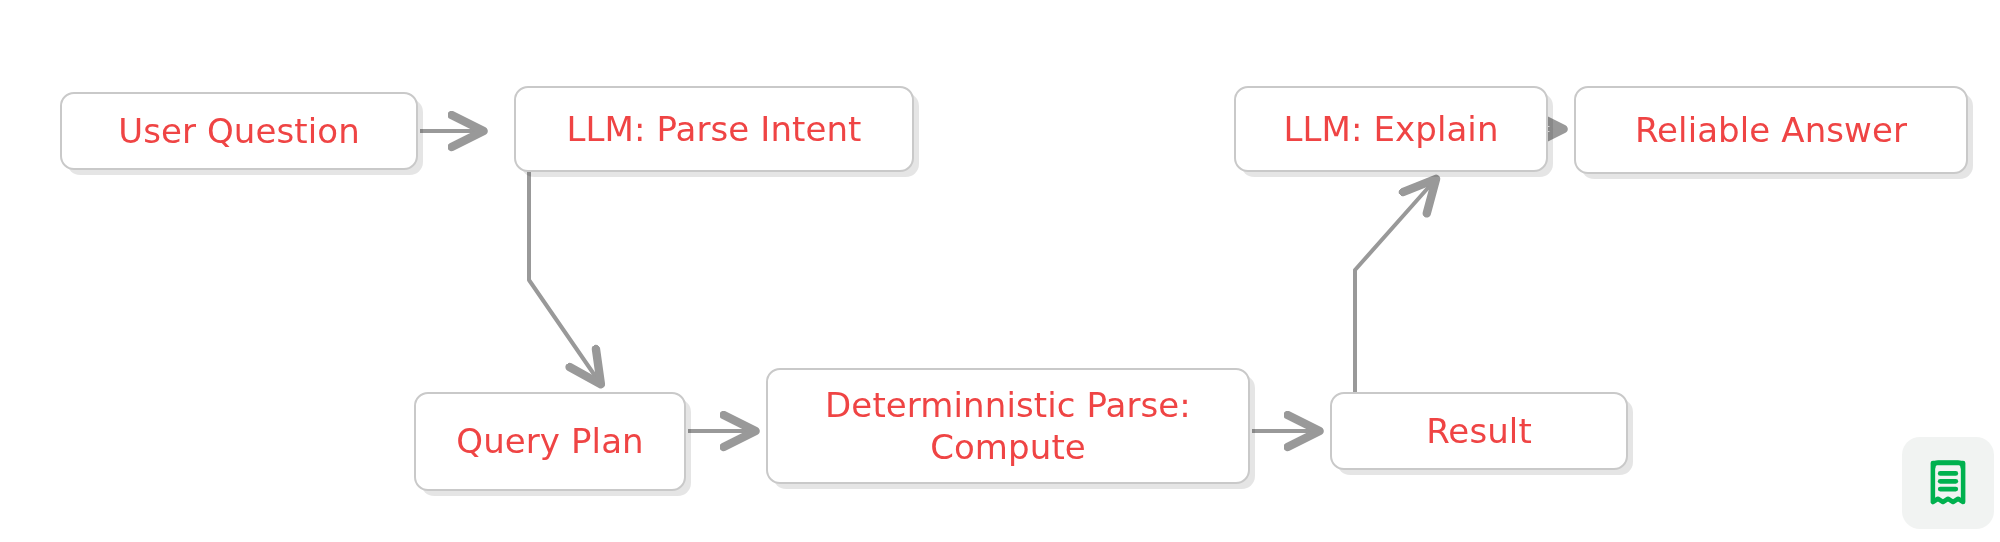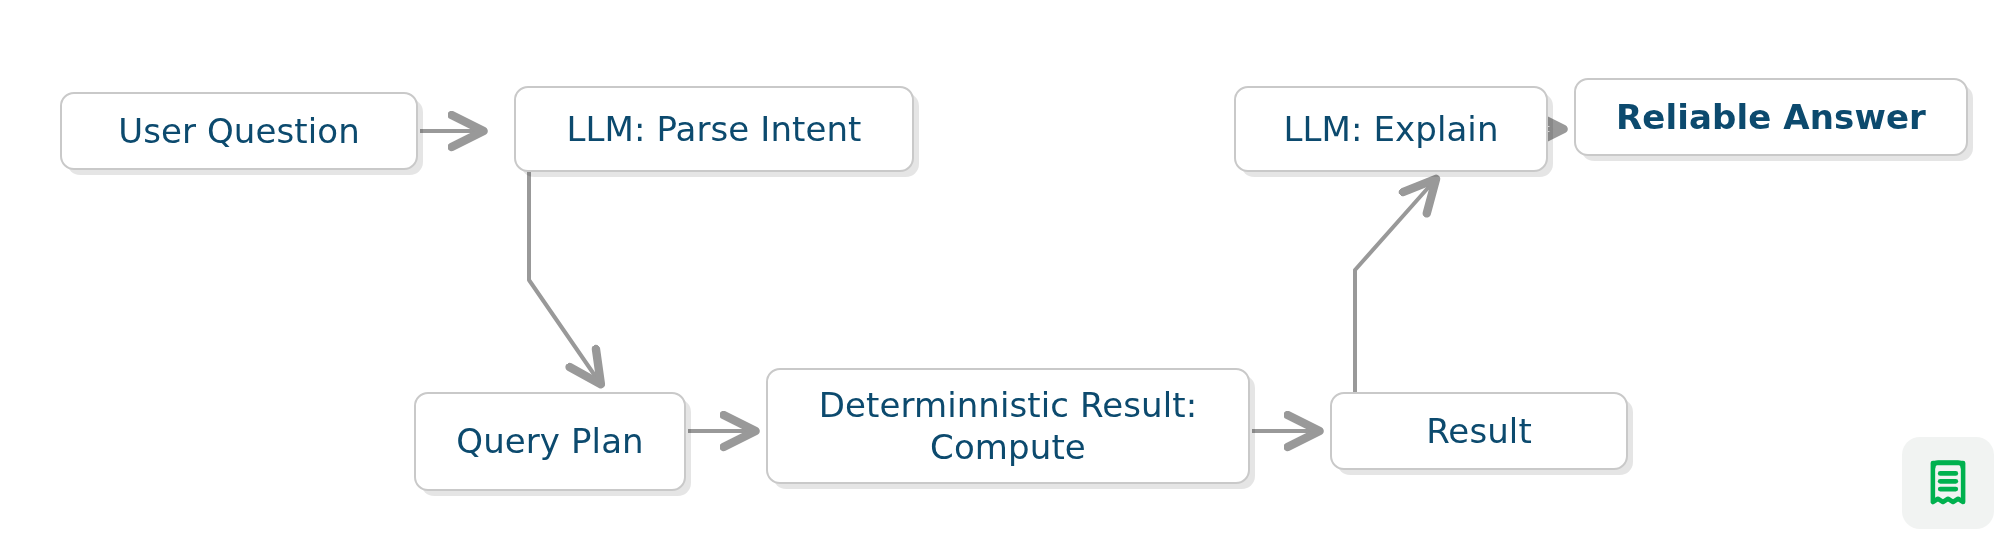--- a/index.html
+++ b/index.html
@@ -41,21 +41,21 @@
     position: absolute;
     box-sizing: border-box;
     background: #ffffff;
     border: 2px solid #c9c9c9;
     border-radius: 14px;
     box-shadow: 6px 6px 0 -1px rgba(0,0,0,0.10);
     display: flex;
     align-items: center;
     justify-content: center;
     text-align: center;
-    color: #0c4a6e;
+    color: #ef4444;
     font-size: 34px;
     font-weight: 500;
     line-height: 1.25;
     letter-spacing: 0.1px;
     padding: 12px 14px;
     white-space: pre-line;
   }
   
   .badge {
     position: absolute;
@@ -96,25 +96,25 @@
 
     <path d="M 1506 129 L 1562 129" fill="none" stroke="#999999" stroke-width="4" stroke-linecap="butt" marker-end="url(#ah)"></path>
   </svg>
 
   <div class="node" style="left:60px;  top:92px;  width:358px; height:78px;">User Question</div>
 
   <div class="node" style="left:494px; top:86px;  width:400px; height:86px;margin-left:20px;">LLM: Parse Intent</div>
 
   <div class="node" style="left:1190px;top:86px;  width:314px; height:86px;margin-left:44px;">LLM: Explain</div>
 
-  <div class="node" style="left:1574px;top:78px;  width:394px; height:78px;font-weight:bold;">Reliable Answer</div>
+  <div class="node" style="left:1574px;top:86px;  width:394px; height:88px;">Reliable Answer</div>
 
   <div class="node" style="left:414px; top:392px; width:272px; height:99px;">Query Plan</div>
 
-  <div class="node" style="left:766px; top:368px; width:484px; height:116px;">Determinnistic Result:
+  <div class="node" style="left:766px; top:368px; width:484px; height:116px;">Determinnistic Parse:
 Compute</div>
 
   <div class="node" style="left:1330px;top:392px; width:298px; height:78px;">Result</div>
 
   <div class="badge">
     <span>
       <svg width="52" height="54" viewBox="0 0 24 25" fill="none" xmlns="http://www.w3.org/2000/svg">
         <path d="M5 3.2 h14 a0 0 0 0 1 0 0 v18.1 l-2.33 -1.5 -2.34 1.5 -2.33 -1.5 -2.34 1.5 -2.33 -1.5 -2.33 1.5 V3.2 Z" stroke="#00b14f" stroke-width="2.1" stroke-linecap="round" stroke-linejoin="round" fill="none" transform="translate(0,0)"></path>
         <path d="M5.2 5.2 a2.2 2.2 0 0 1 2.2 -2.2 h9.2 a2.2 2.2 0 0 1 2.2 2.2" stroke="#00b14f" stroke-width="2.1" stroke-linecap="round" stroke-linejoin="round" fill="none"></path>
         <line x1="8.4" y1="8.1" x2="15.6" y2="8.1" stroke="#00b14f" stroke-width="2.2" stroke-linecap="round"></line>

